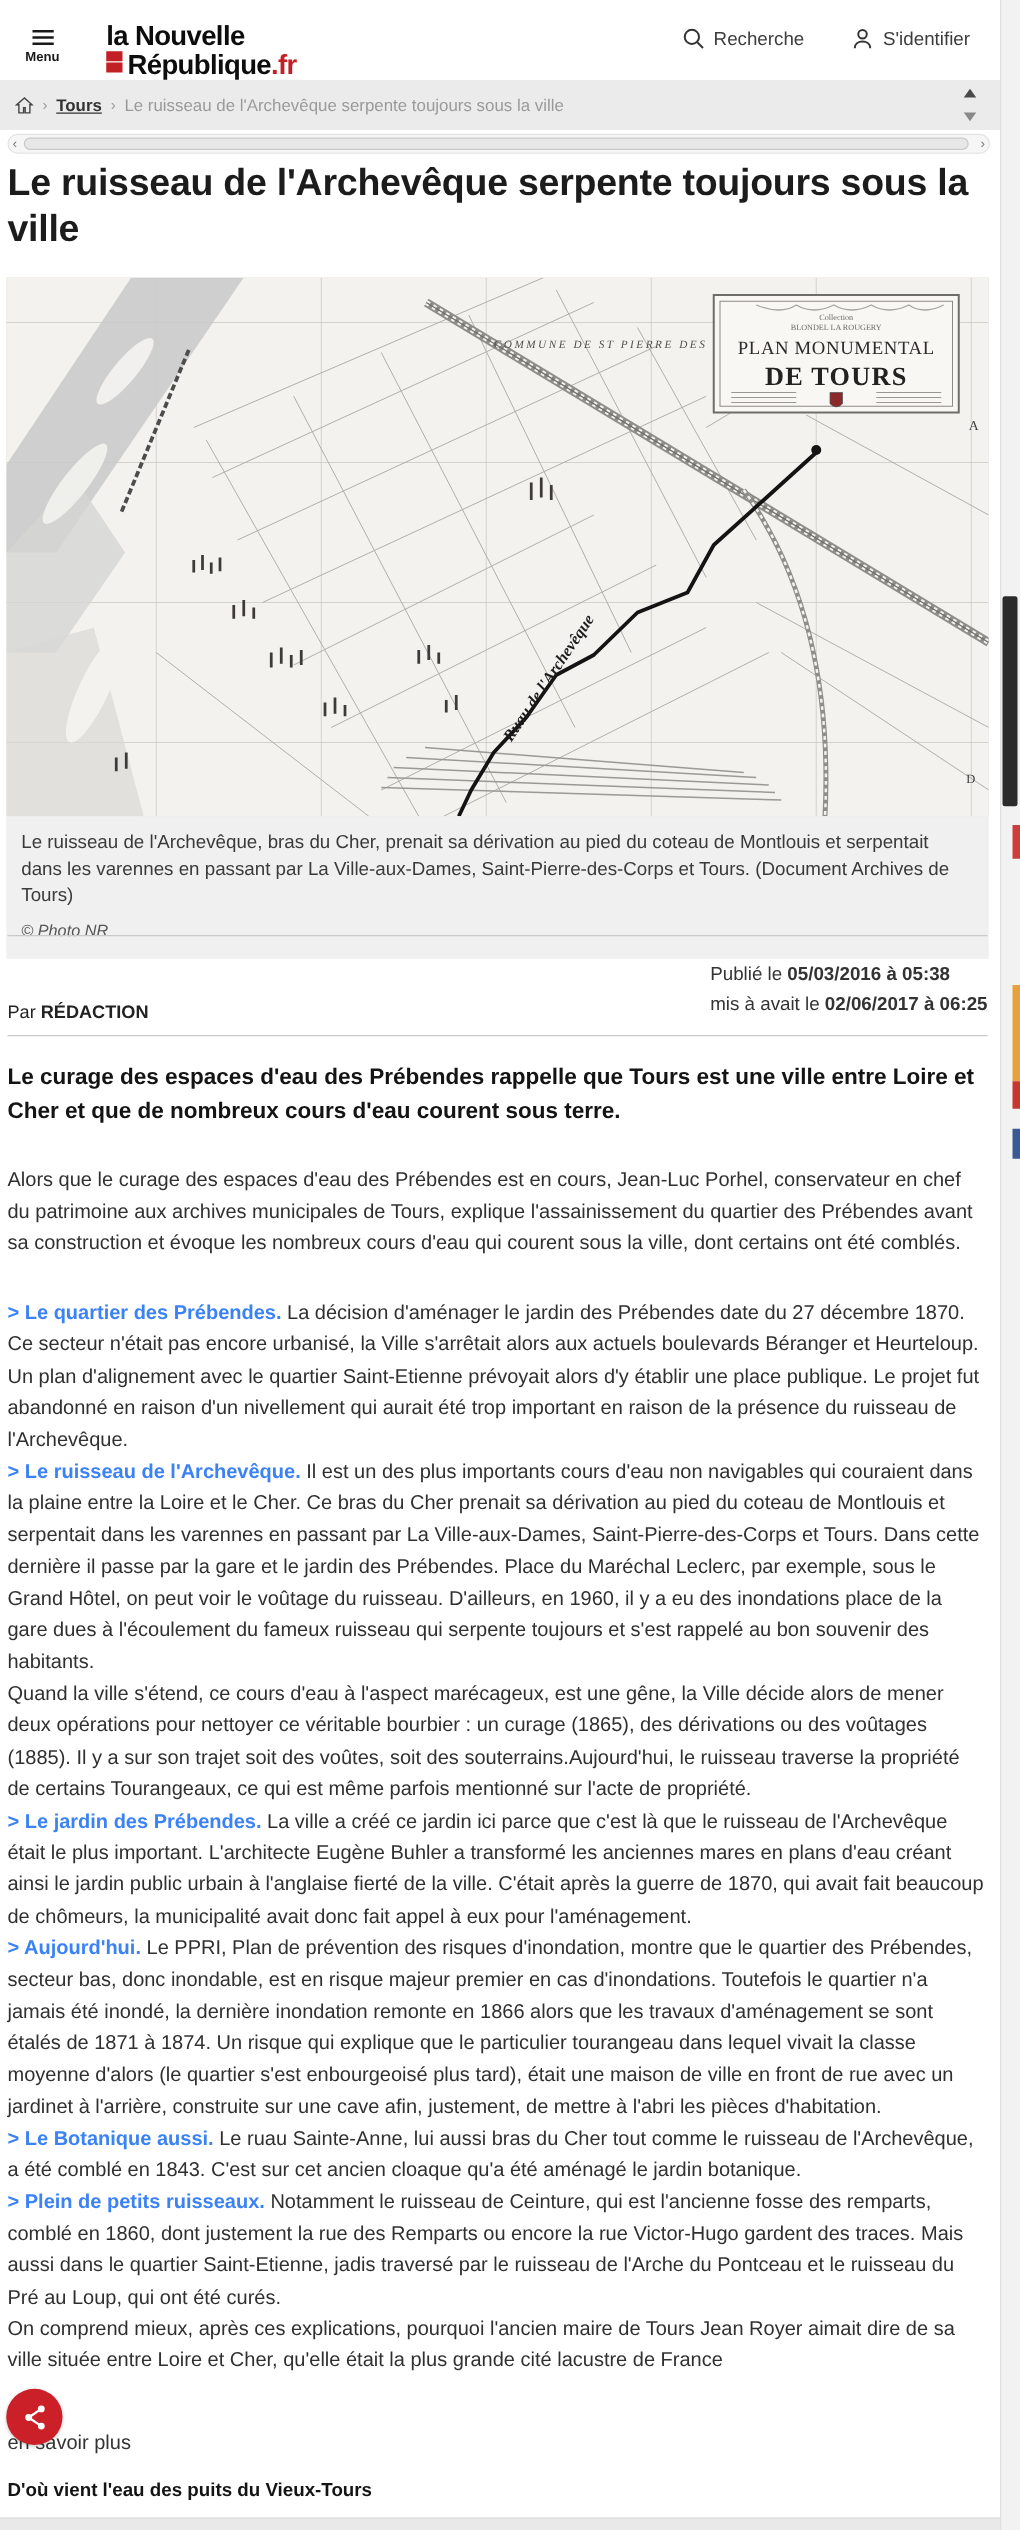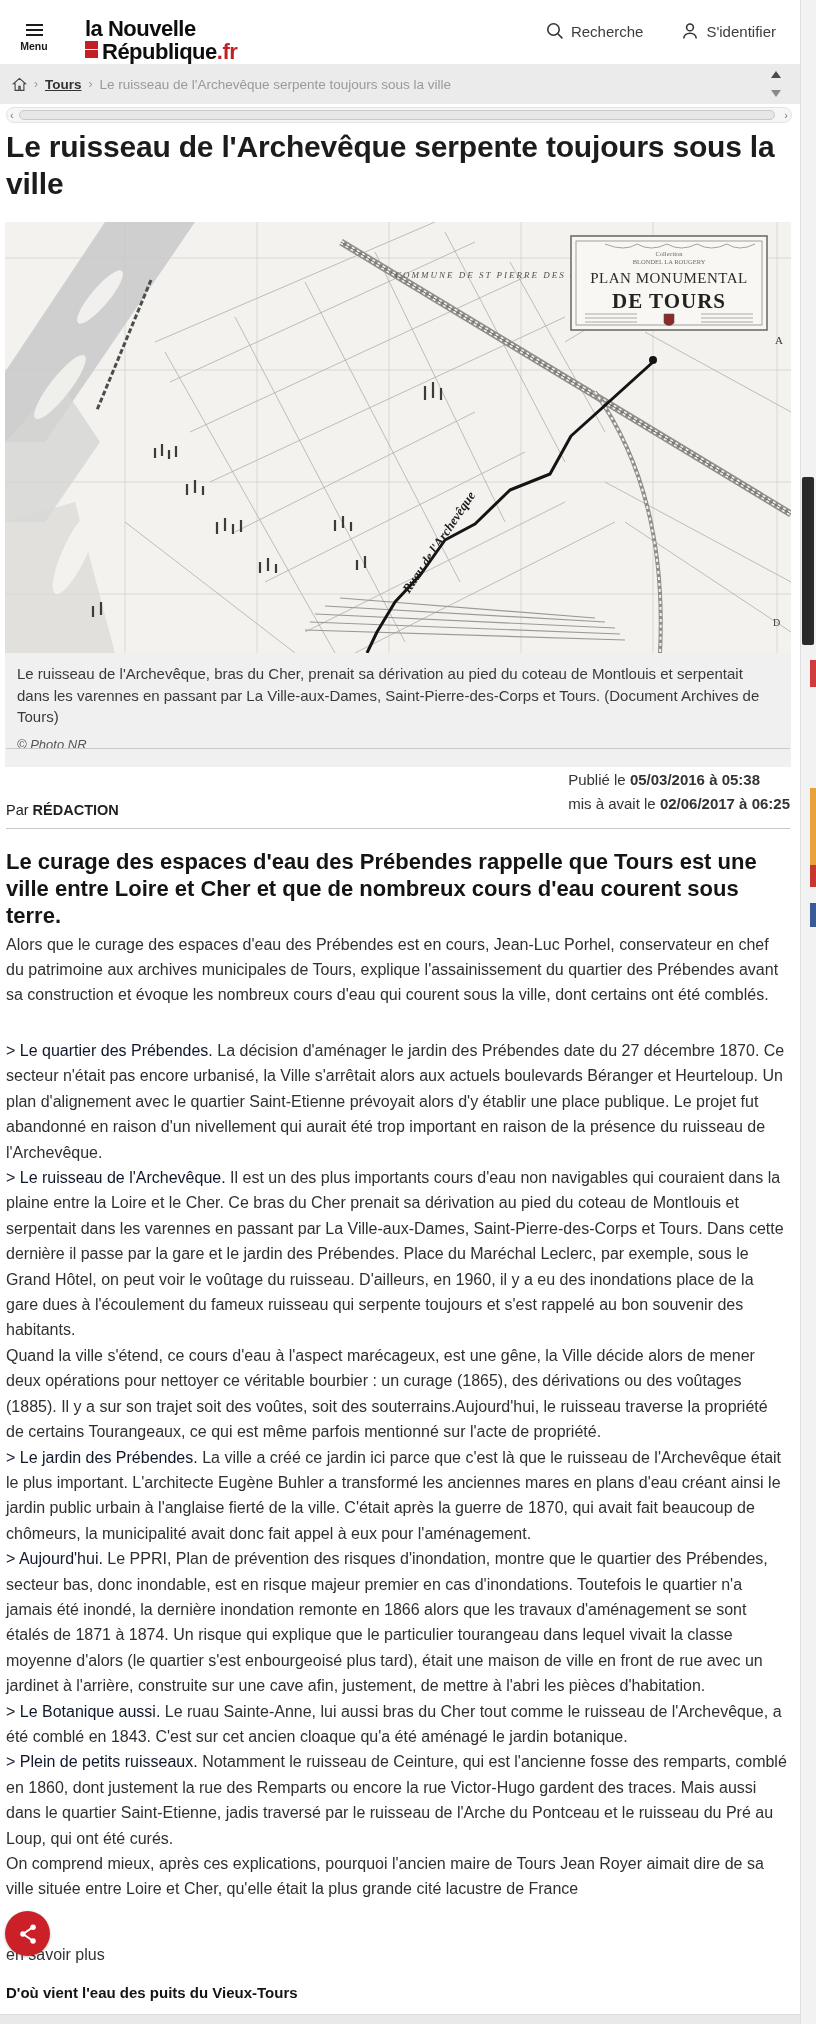--- a/index.html
+++ b/index.html
@@ -50,25 +50,25 @@
 
   
   .divider{position:absolute;left:6px;width:784px;height:0;border-top:1px solid #c9c9c9;}
   .byline{position:absolute;left:6px;top:768px;width:784px;height:52px;}
   .author{position:absolute;left:0;top:18px;font-size:14.5px;color:#222;margin-top:16px;}
   .author b{font-weight:700;}
   .dates{position:absolute;right:0;top:0;font-size:15px;color:#333;line-height:24px;}
   .dates b{font-weight:700;}
 
   
-  .lead{position:absolute;left:6px;top:848px;width:780px;font-size:22px;line-height:27px;font-weight:700;color:#141414;}
+  .lead{position:absolute;left:6px;top:848px;width:780px;font-size:18px;line-height:27px;font-weight:700;color:#141414;}
   .intro{position:absolute;left:6px;top:932px;width:782px;font-size:16px;line-height:25px;color:#303030;}
   .bodyblock{position:absolute;left:6px;top:1038px;width:782px;font-size:16px;line-height:25.4px;color:#303030;}
   .bodyblock p{margin:0;}
-  .bodyblock strong{font-weight:400;color:#0f172a;}
+  .bodyblock strong{font-weight:700;color:#3b82f6;}
   .morelink{position:absolute;left:6px;top:1946px;font-size:16px;color:#333;cursor:pointer;}
   .nexthead{position:absolute;left:6px;top:1984px;font-size:15px;font-weight:700;color:#141414;cursor:pointer;}
   .bottomstrip{position:absolute;left:0;top:2014px;width:800px;height:10px;background:#e9e9e9;border-top:1px solid #dcdcdc;box-sizing:border-box;}
 
   
   .sharebtn{position:absolute;left:5px;top:1911px;width:45px;height:45px;border-radius:50%;background:#cb2027;display:flex;align-items:center;justify-content:center;box-shadow:0 1px 3px rgba(0,0,0,.25);cursor:pointer;}
 
   
   .vtrack{position:absolute;right:0;top:0;width:16px;height:2024px;background:#f2f2f2;border-left:1px solid #e0e0e0;box-sizing:border-box;}
   .vthumb{position:absolute;right:2px;top:477px;width:12px;height:168px;background:#2b2b2b;border-radius:2px;}

